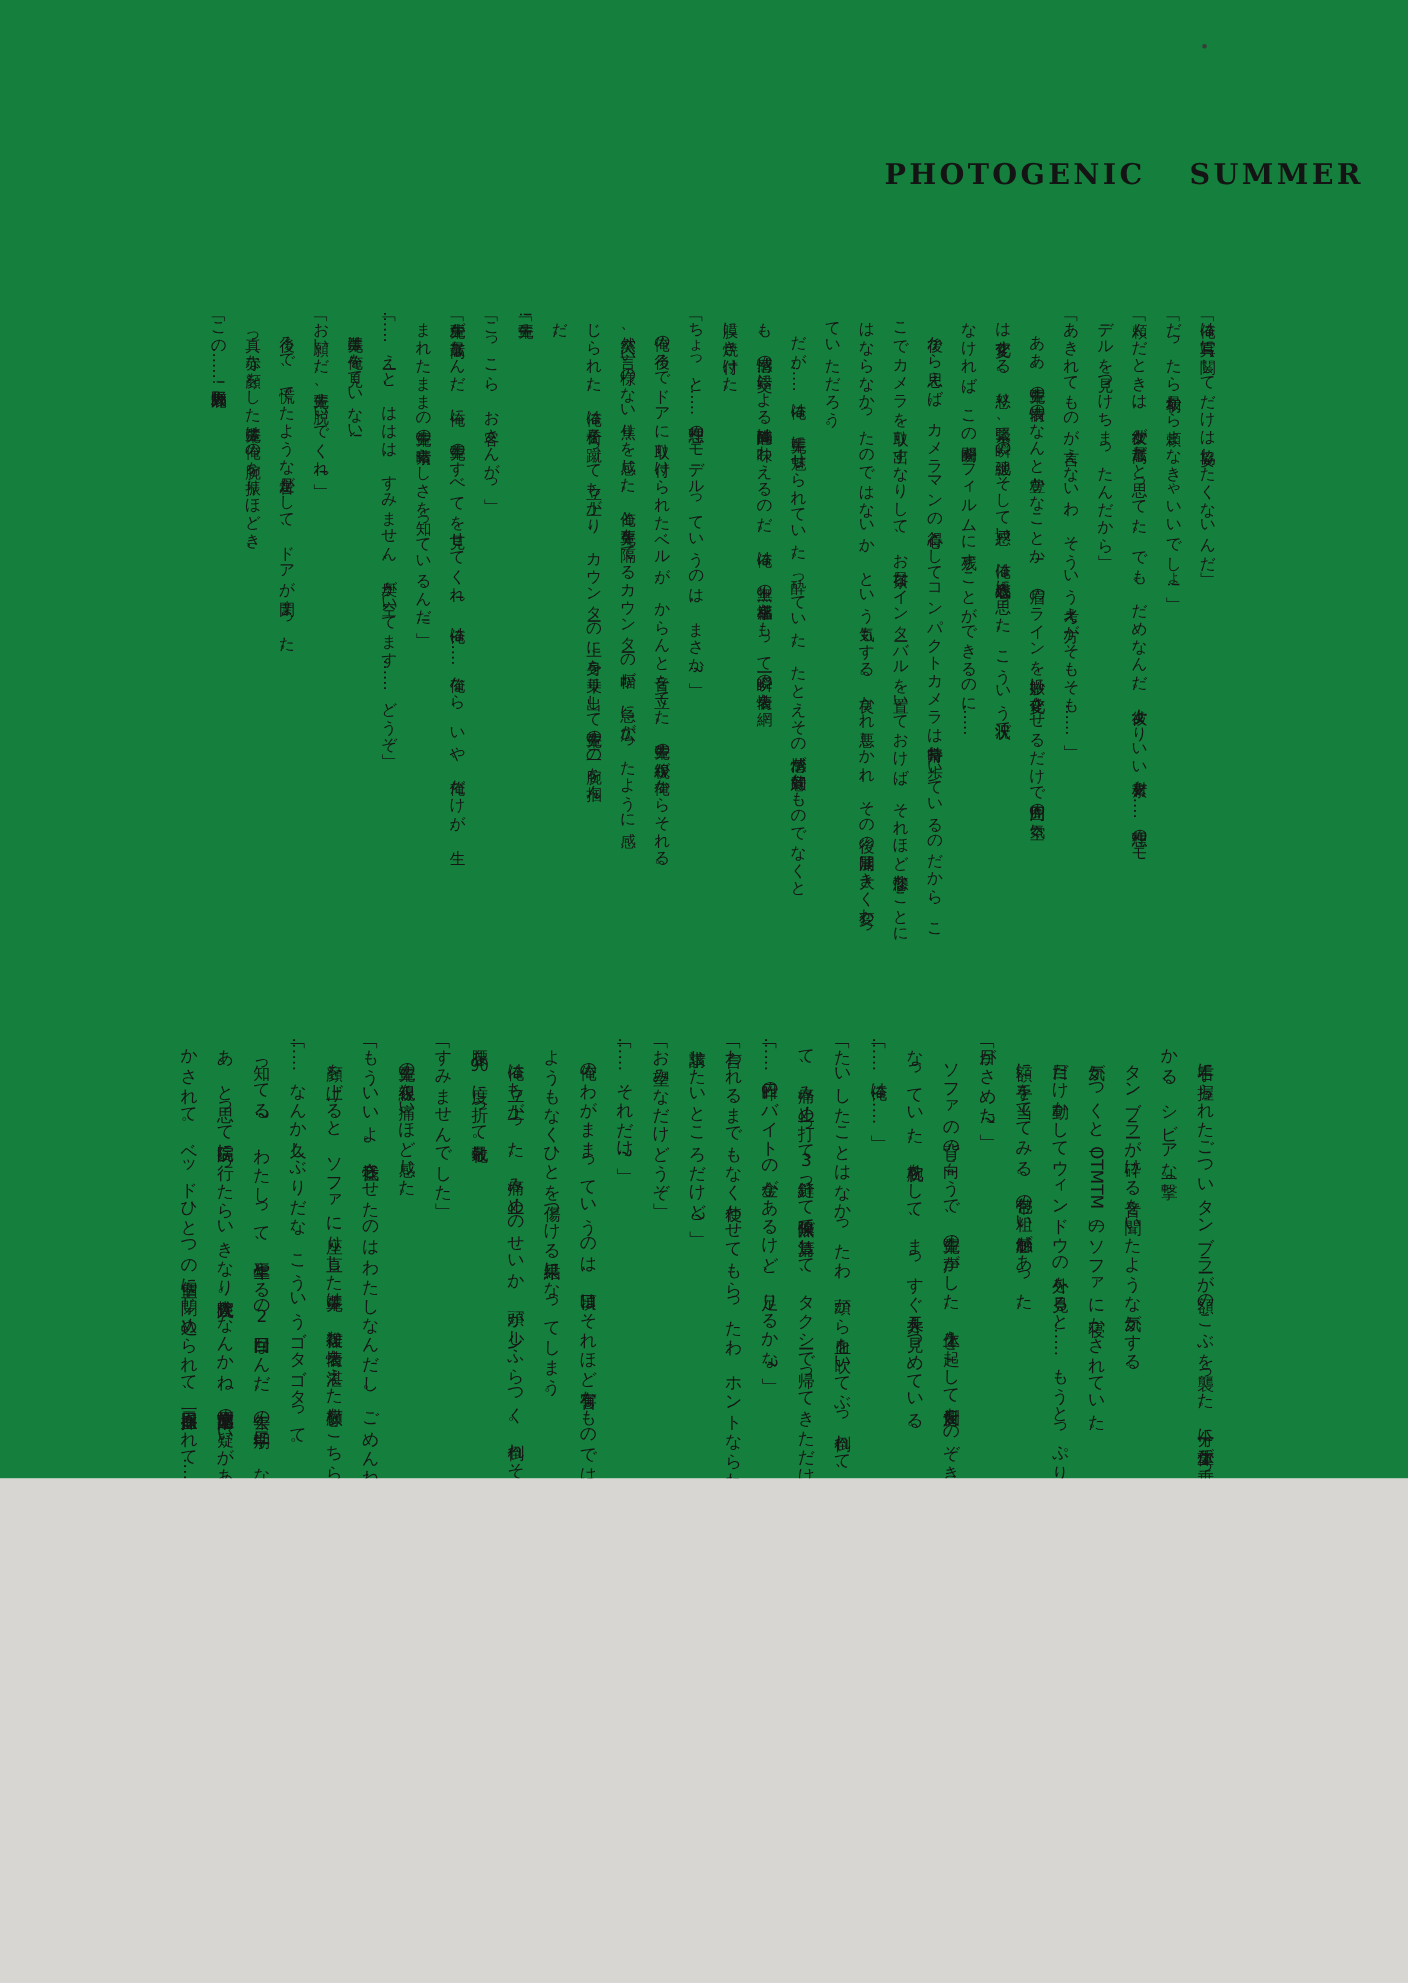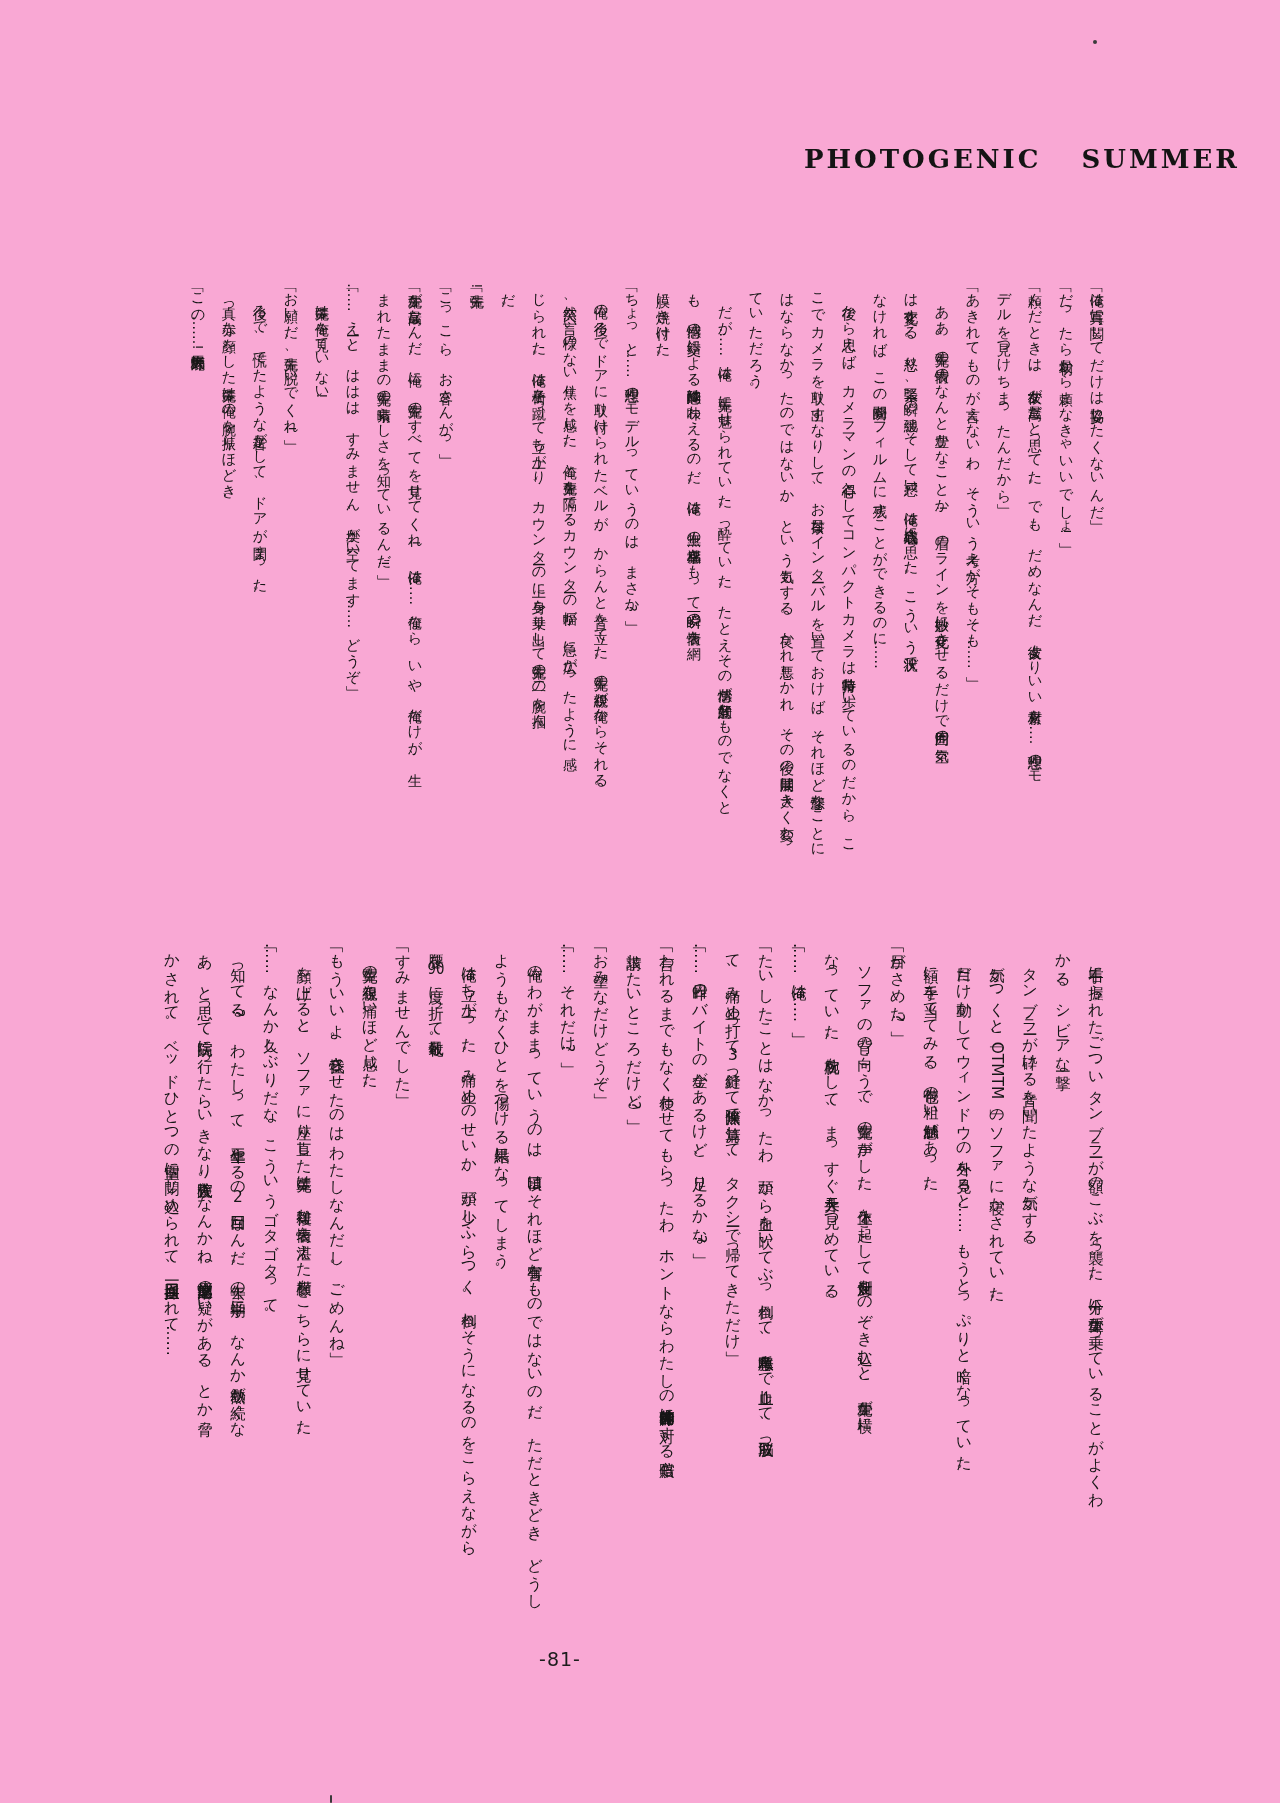--- a/index.html
+++ b/index.html
@@ -1,18 +1,18 @@
 <!DOCTYPE html>
 <html><head>
 <meta charset="utf-8">
 <style>
   html,body { margin:0; padding:0; background:#d8d6d2; }
   .page {
-    position:relative; width:1280px; height:1803px;
-    background:#f9a8d4; overflow:hidden; color:#1c1c1c;
+    position:relative; width:1280px; height:1344px;
+    background:#15803d; overflow:hidden; color:#1c1c1c;
     font-family:"DejaVu Sans", sans-serif;
   }
   .header-title {
     position:absolute; top:144px; left:804px; margin:0;
     font-family:"DejaVu Serif","Liberation Serif",serif;
     font-weight:bold; font-size:26px; letter-spacing:3px; word-spacing:28px;
     color:#141414; white-space:nowrap;
   }
   .vblock {
     position:absolute; right:168px;

